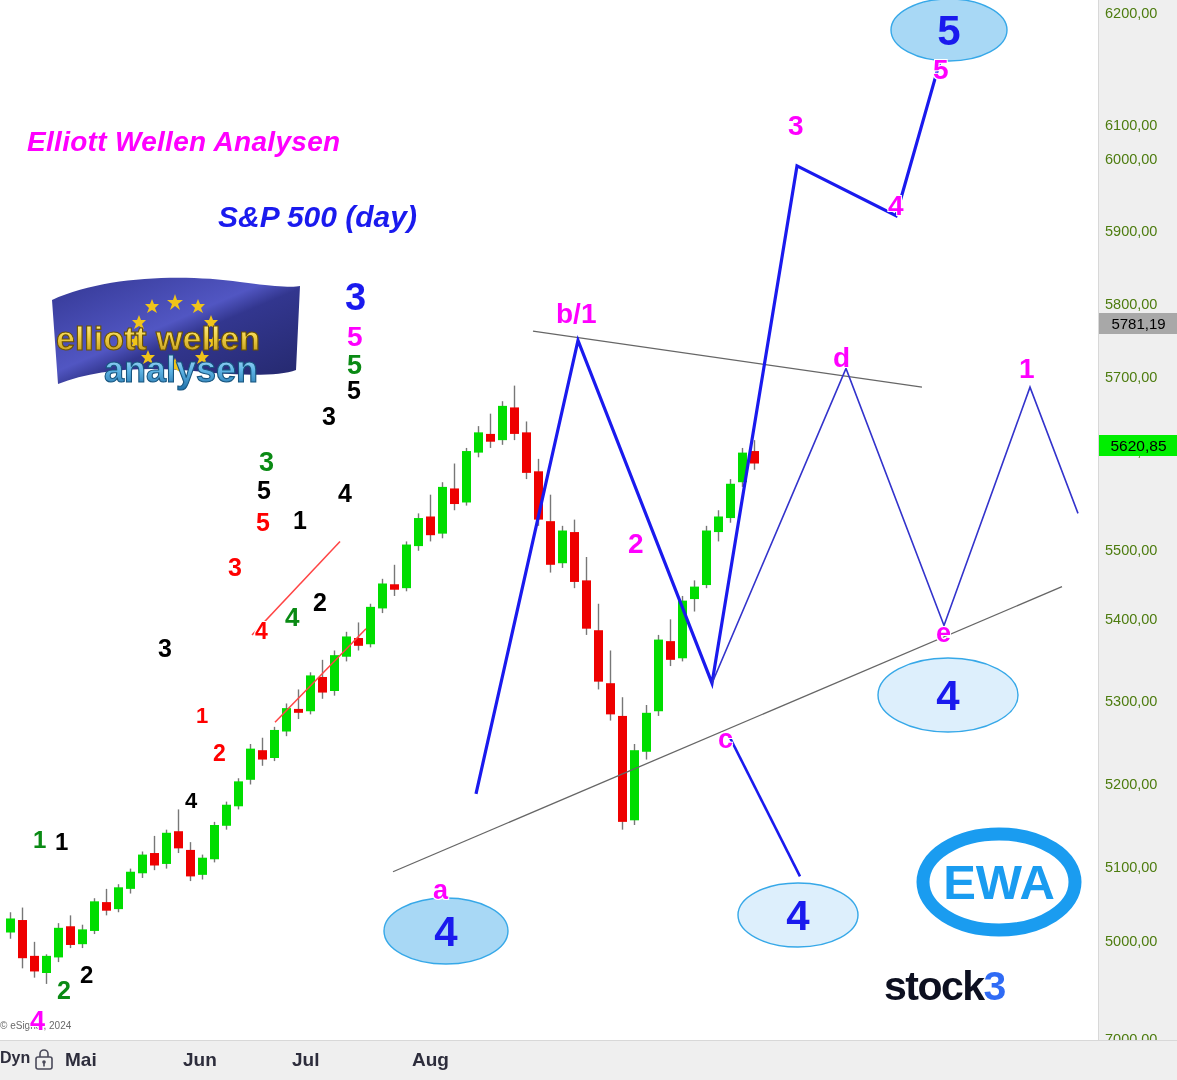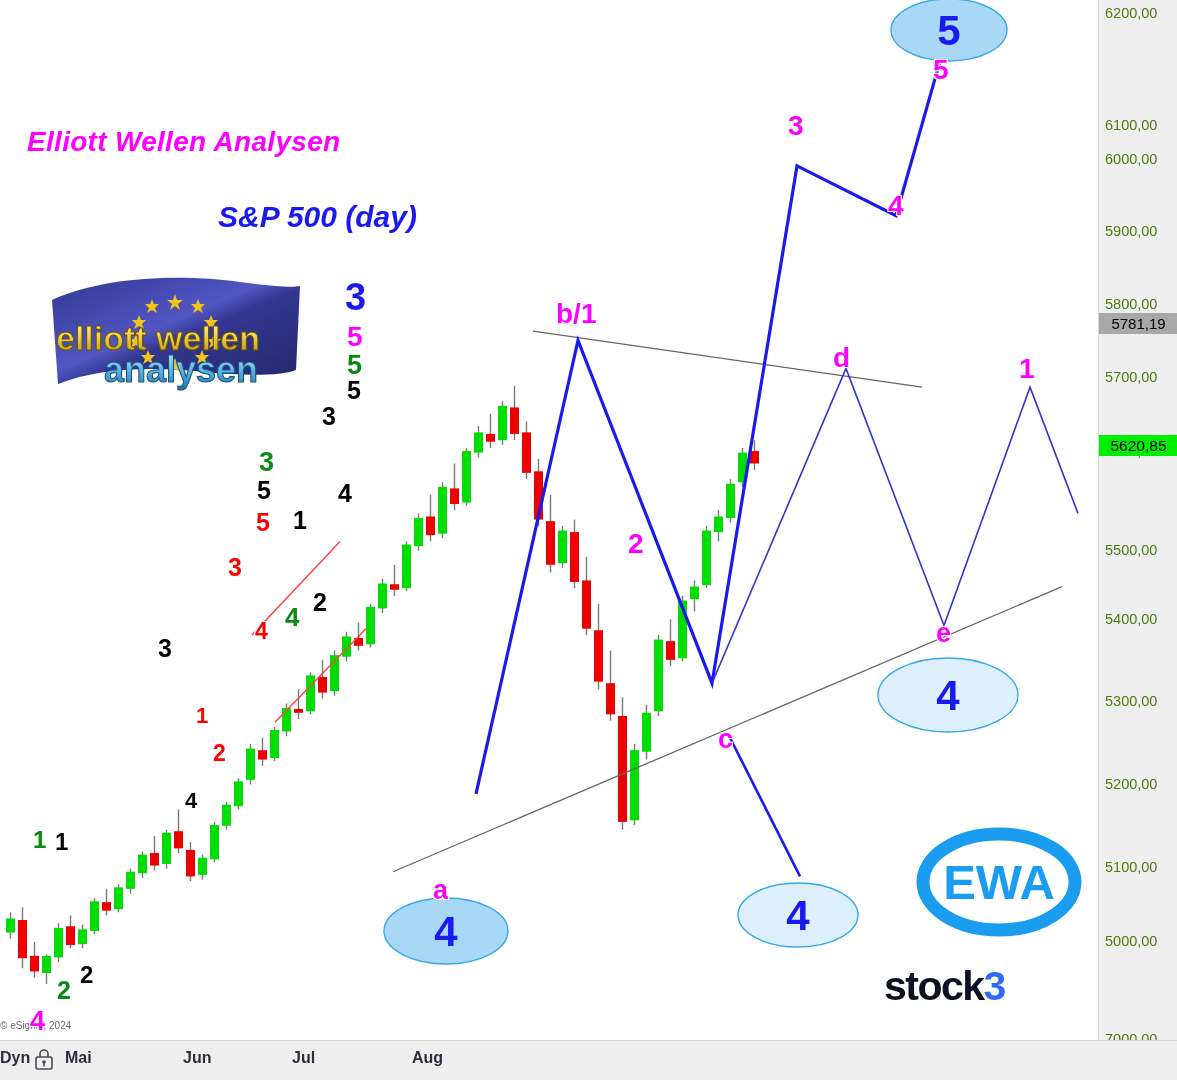--- a/index.html
+++ b/index.html
@@ -52,21 +52,21 @@
 
   
   #time-axis {
     position: absolute; left: 0; top: 1040px;
     width: 1177px; height: 40px;
     background: #efefef;
     border-top: 1px solid #d8d8d8;
   }
   .time-tick {
     position: absolute; top: 8px;
-    font-size: 16px; font-weight: bold; color: #2d2d3c;
+    font-size: 19px; font-weight: bold; color: #2d2d3c;
     white-space: nowrap;
   }
   #dyn-label {
     position:absolute; left:0; top:8px;
     font-size:16px; font-weight:bold; color:#2d2d3c;
   }
   #dyn-lock {
     position:absolute; left:33px; top:6px; width:22px; height:24px;
   }
 

